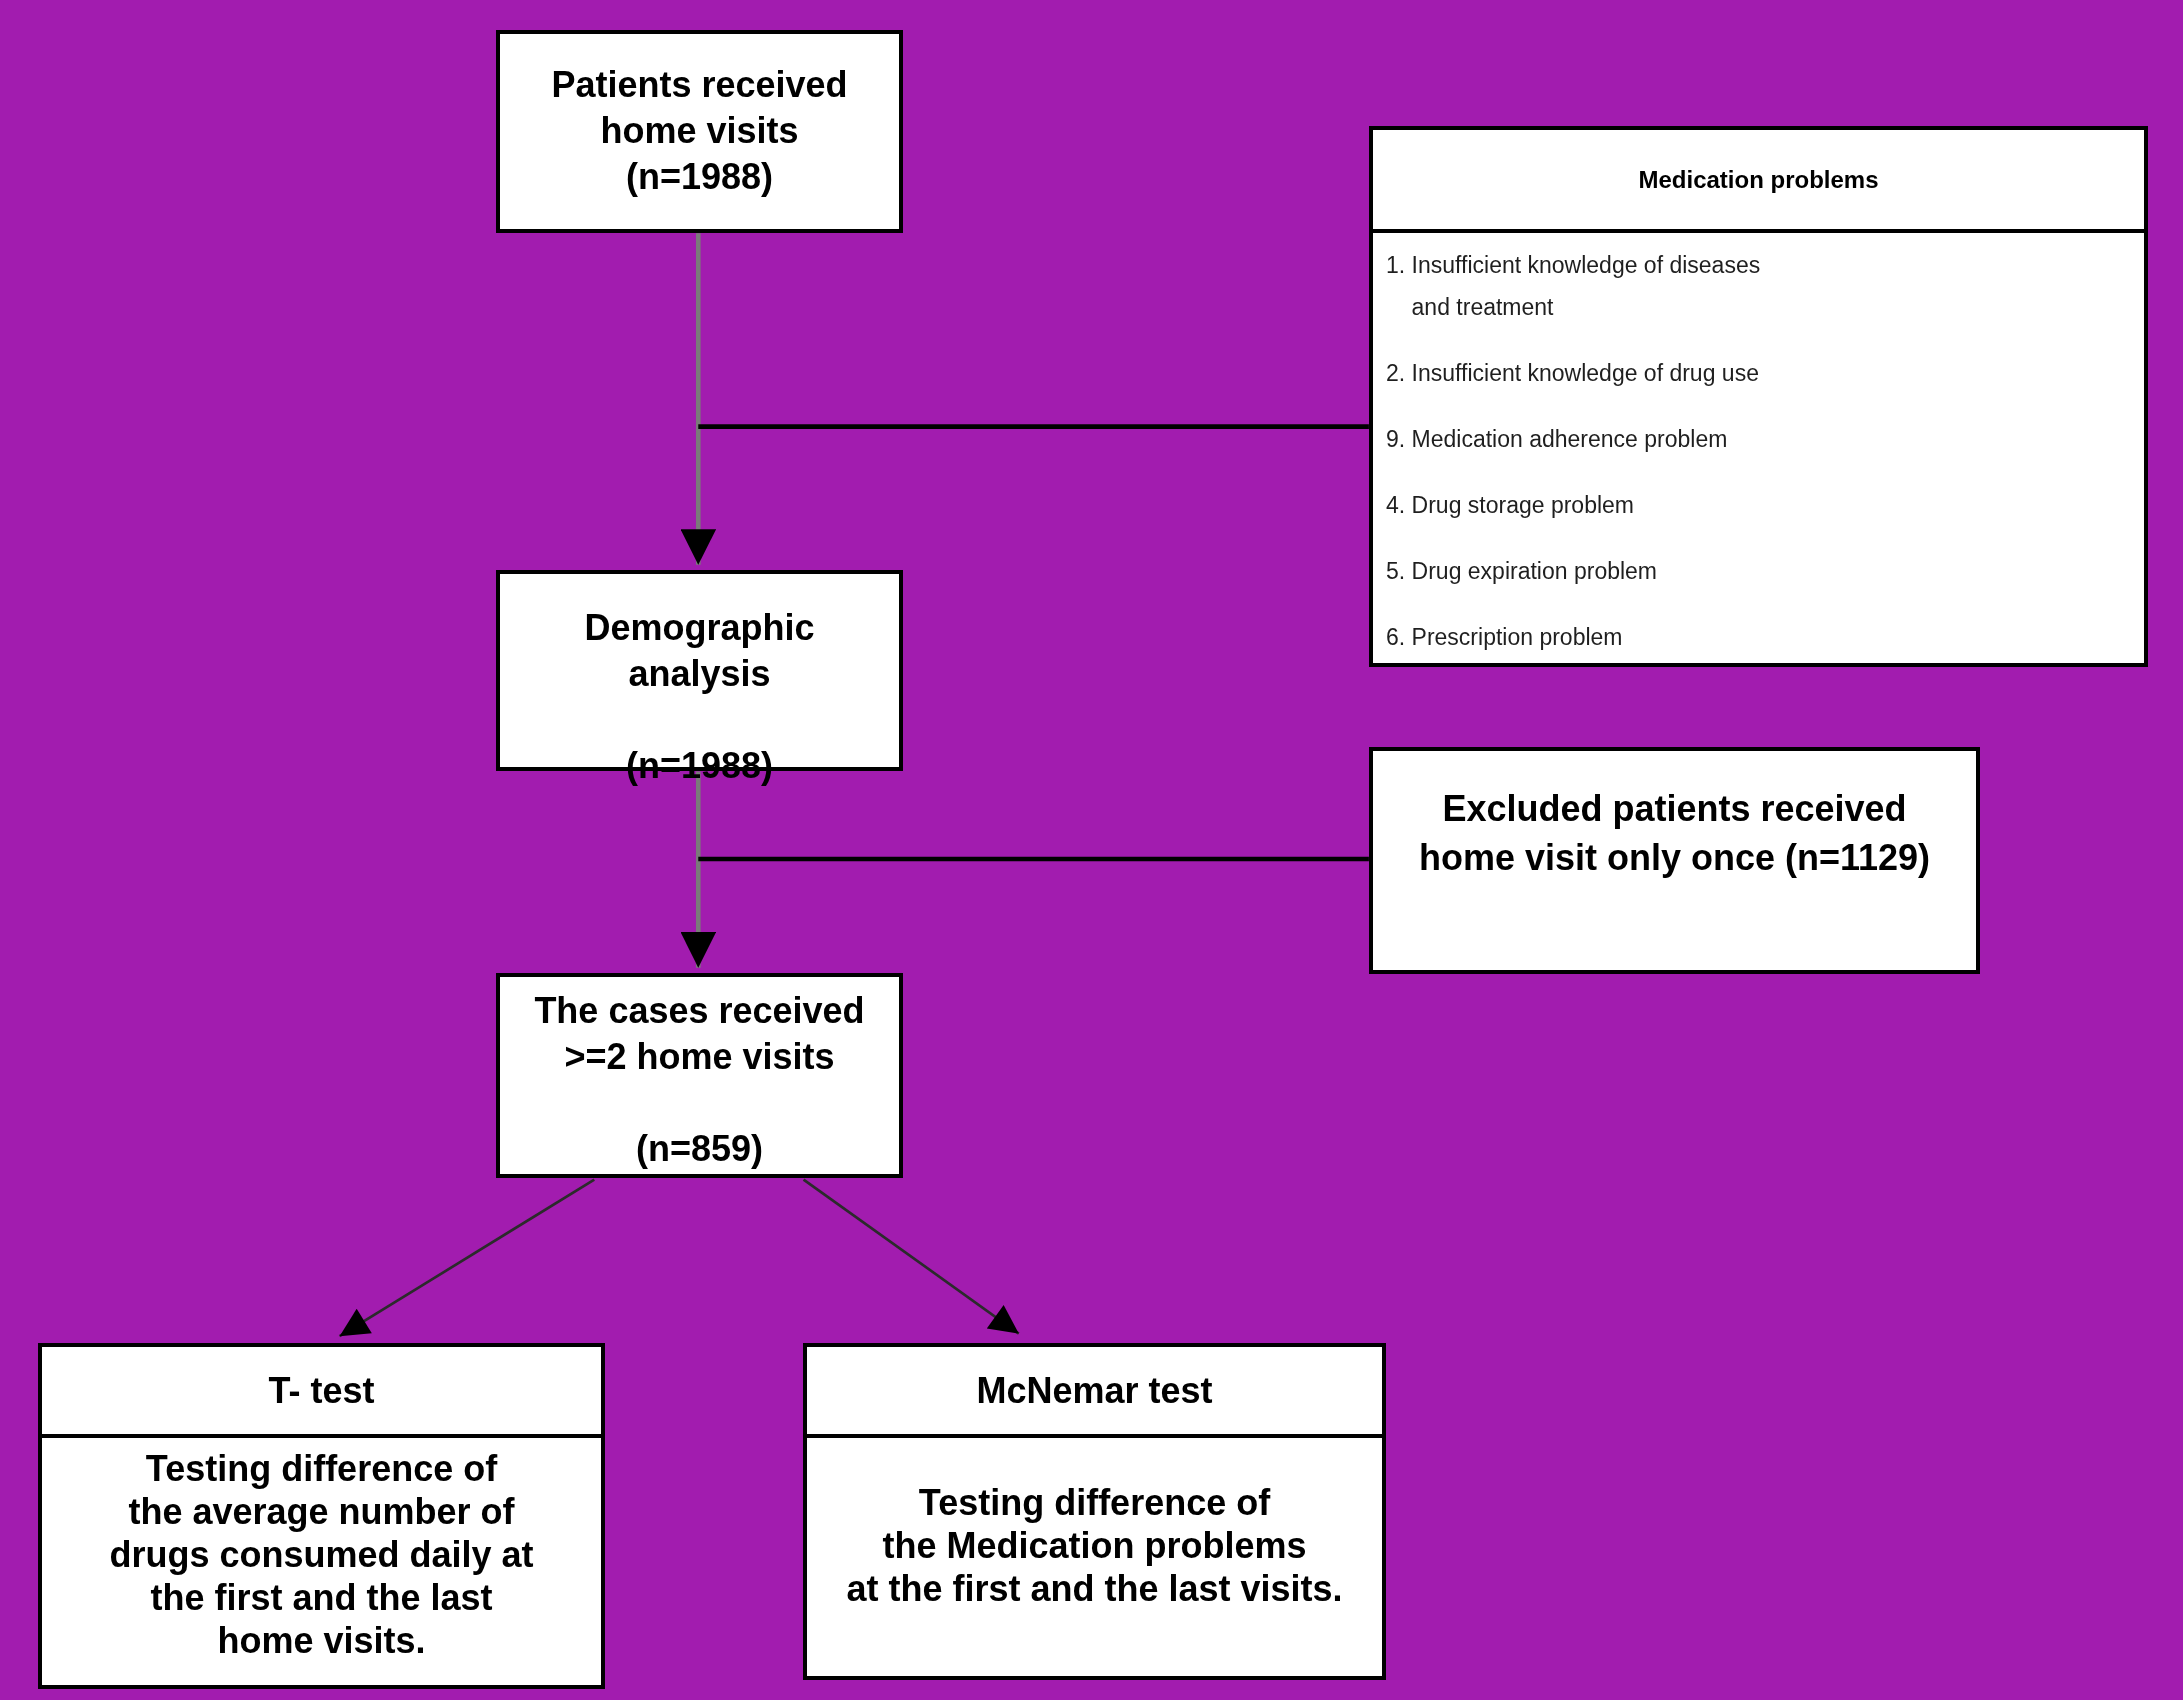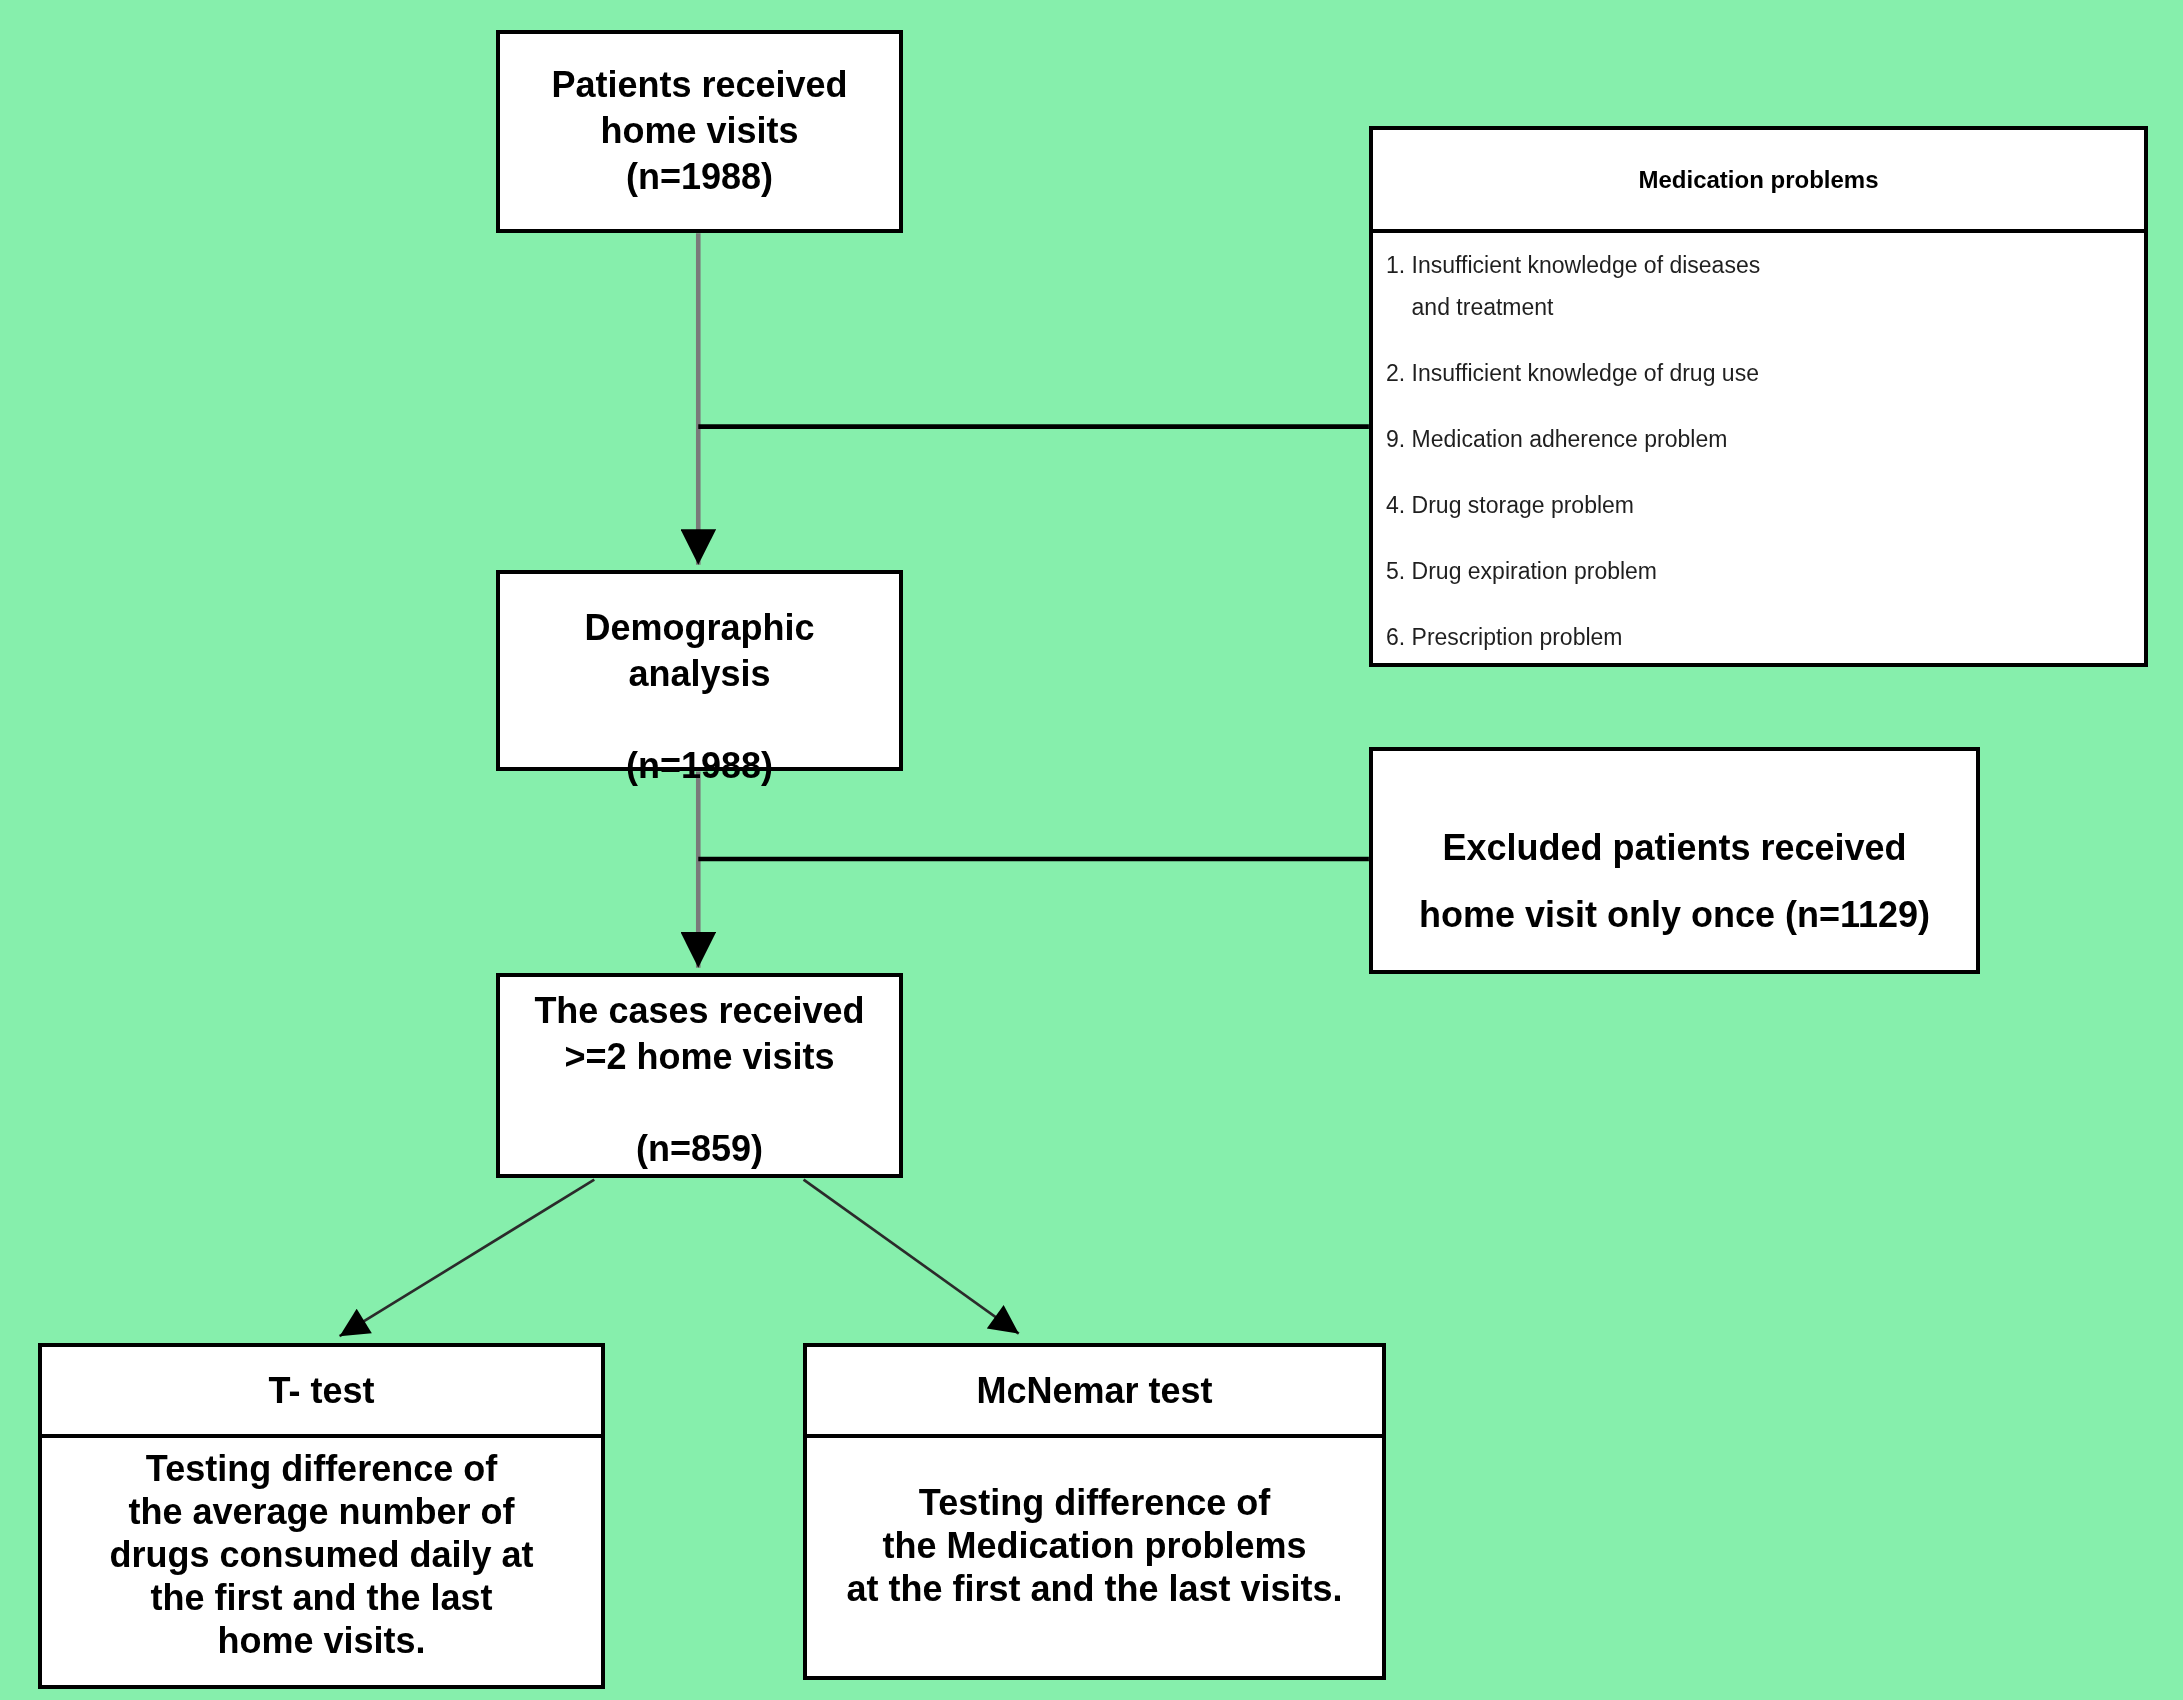--- a/index.html
+++ b/index.html
@@ -1,20 +1,20 @@
 <!DOCTYPE html>
 <html style="font-size:10.5px"><head>
 <meta charset="utf-8">
 <style>
   html, body { margin: 0; padding: 0; background: #ffffff; }
   .stage {
     position: relative;
     width: 2183px;
     height: 1701px;
-    background: #86efac;
+    background: #a21caf;
     font-family: "Liberation Sans", sans-serif;
     color: #000000;
     overflow: hidden;
   }
   .connector-layer {
     position: absolute;
     left: 0; top: 0;
     width: 2183px; height: 1701px;
     pointer-events: none;
   }
@@ -27,21 +27,21 @@
   .box-text {
     white-space: pre-line;
     text-align: center;
     font-weight: bold;
     font-size: 36px;
     line-height: 46px;
   }
   .pad-patients   { padding-top: 28px; }
   .pad-demo       { padding-top: 31px; }
   .pad-cases      { padding-top: 10.5px; }
-  .pad-excluded   { padding-top: 63px; line-height: 67px; }
+  .pad-excluded   { padding-top: 33px; line-height: 49px; }
   .box-header {
     box-sizing: border-box;
     height: 91px;
     border-bottom: 4px solid #000000;
     display: flex;
     align-items: center;
     justify-content: center;
     font-weight: bold;
     font-size: 36px;
   }

